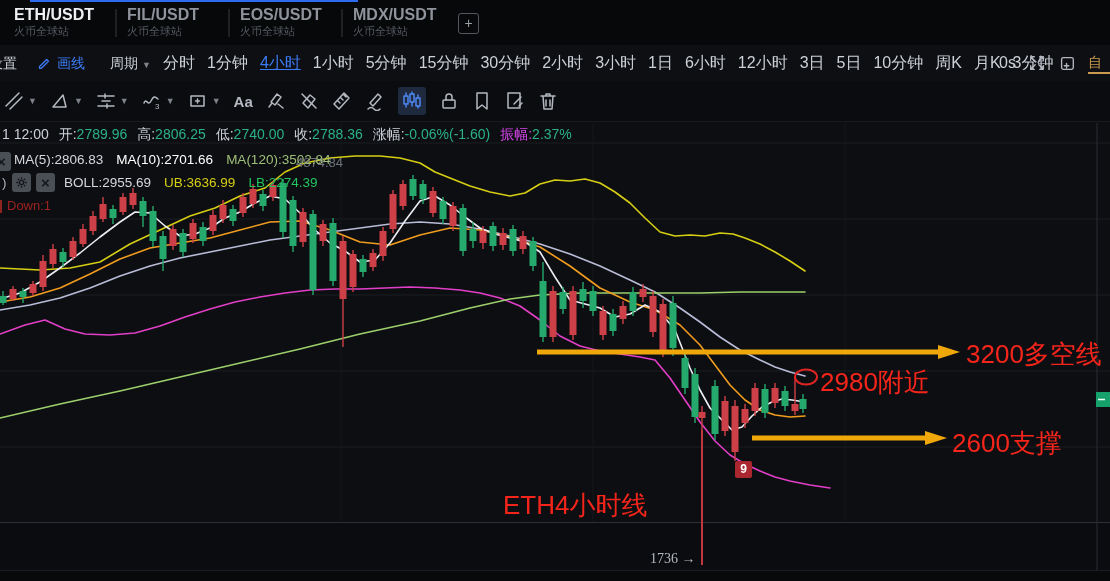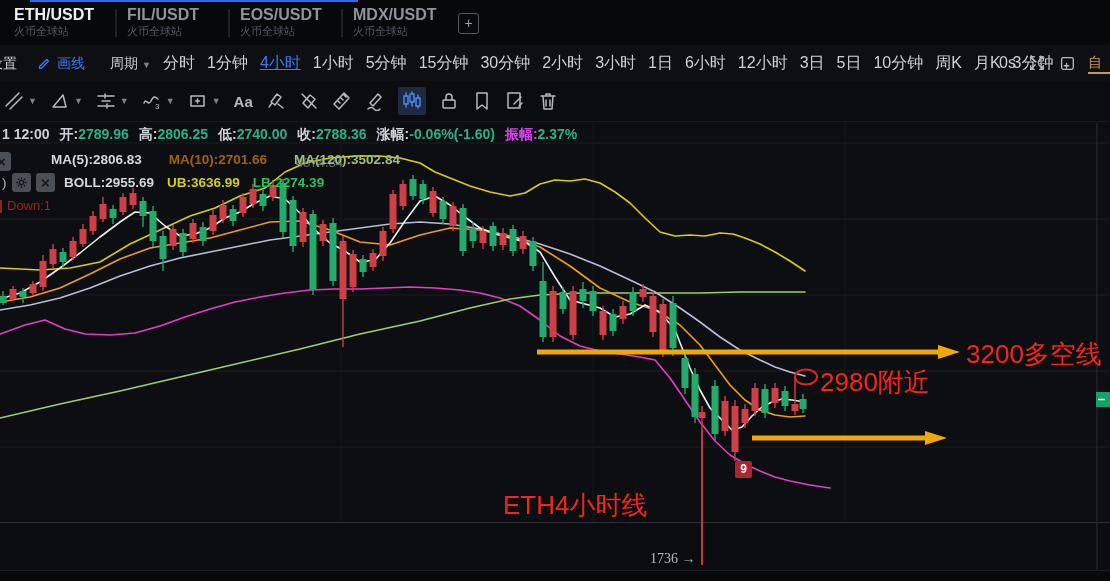--- a/index.html
+++ b/index.html
@@ -29,21 +29,21 @@
   
   #drawbar{position:absolute;left:0;top:81px;width:1110px;height:40px;background:#0b0c0f;border-bottom:1px solid #17191d;
            display:flex;align-items:center;gap:13px;padding-left:4px;}
   .dico{display:flex;align-items:center;cursor:pointer;}
   .dico svg{stroke:#b4b9c1;fill:none;stroke-width:1.5;stroke-linecap:round;stroke-linejoin:round;}
   .dico.active{background:#1f2a3f;border-radius:3px;padding:4px;}
   .dico.active svg{stroke:#4d86f0;}
   .dico .aa{color:#b4b9c1;font-size:15px;font-weight:bold;}
   
   .irow{position:absolute;display:flex;white-space:nowrap;font-size:13.5px;z-index:6;}
-  .irow span{display:inline-block;font-weight:bold;}
+  .irow span{display:inline-block;}
   
   .anno{position:absolute;color:#f5251b;font-size:26px;font-weight:500;white-space:nowrap;z-index:7;}
   #low-label{position:absolute;color:#b5bac2;font-size:14px;z-index:7;}
   #badge9{position:absolute;left:735px;top:461px;width:17px;height:17px;background:#ab2730;border-radius:2px;
           color:#fff;font-size:12px;font-weight:bold;text-align:center;line-height:17px;z-index:7;}
   #ghost-high{position:absolute;left:296px;top:155px;color:#6e737b;font-size:13px;z-index:5;}
   .iconbox{width:19px;height:19px;background:#4a4e55;border-radius:3px;display:inline-flex;align-items:center;justify-content:center;cursor:pointer;}
   .iconbox .x{color:#15171a;font-size:15px;font-weight:bold;line-height:19px;}
   #chart-svg{position:absolute;left:0;top:0;z-index:3;}
   #axis-area{position:absolute;left:0;top:522px;width:1110px;height:48px;background:#0b0c0f;border-top:1px solid #2c2f36;z-index:2;}
@@ -415,23 +415,23 @@
   <div class="irow" style="left:2px;top:126px;gap:10px;font-size:14px;" id="ohlc-row">
       <span style="color: rgb(204, 208, 216);">1 12:00</span>
       <span><span style="color: rgb(204, 208, 216);">开:</span><span style="color: rgb(43, 177, 135);">2789.96</span></span>
       <span><span style="color: rgb(204, 208, 216);">高:</span><span style="color: rgb(43, 177, 135);">2806.25</span></span>
       <span><span style="color: rgb(204, 208, 216);">低:</span><span style="color: rgb(43, 177, 135);">2740.00</span></span>
       <span><span style="color: rgb(204, 208, 216);">收:</span><span style="color: rgb(43, 177, 135);">2788.36</span></span>
       <span><span style="color: rgb(204, 208, 216);">涨幅:</span><span style="color: rgb(43, 177, 135);">-0.06%(-1.60)</span></span>
       <span><span style="color: #d946ef;">振幅:</span><span style="color: rgb(43, 177, 135);">2.37%</span></span>
     </div>
   <div id="ghost-high">4874.84</div>
-  <div class="irow" style="left:14px;top:152px;gap:27px;margin-left:37px;" id="ma-row">
+  <div class="irow" style="left:14px;top:152px;gap:13px;" id="ma-row">
       <span style="color: rgb(212, 215, 221);">MA(5):2806.83</span>
-      <span style="color: #a16207;">MA(10):2701.66</span>
+      <span style="color: #ffffff;">MA(10):2701.66</span>
       <span style="color: rgb(159, 191, 121); text-align: center;">MA(120):3502.84</span>
     </div>
   <div class="abs" style="left:-8px;top:152px;z-index:6;"><span class="iconbox">
         <span class="x">×</span>
       </span></div>
   <div class="abs" style="left:2px;top:175px;color:#aab0b8;font-size:13.5px;z-index:6;">)</div>
   <div class="abs" style="left:12px;top:173px;z-index:6;">
     <span class="iconbox">
       <svg width="13" height="13" viewBox="0 0 20 20" style="stroke:#15171a;fill:none;stroke-width:2;">
           <circle cx="10" cy="10" r="3.2"></circle>
@@ -447,17 +447,18 @@
   <div class="irow" style="left:64px;top:175px;gap:13px;" id="boll-row">
       <span style="color: rgb(212, 215, 221);">BOLL:2955.69</span>
       <span style="color: rgb(214, 206, 21);">UB:3636.99</span>
       <span style="color: #22c55e;">LB:2274.39</span>
     </div>
   <div class="abs" style="left:0px;top:200px;width:2px;height:13px;background:#8c231f;z-index:6;"></div>
   <div class="abs" style="left:7px;top:198px;color:#9c2320;font-size:13px;z-index:6;">Down:1</div>
 
   <div class="anno" style="left:966px;top:337px;">3200多空线</div>
   <div class="anno" style="left:820px;top:365px;">2980附近</div>
+  <div class="anno" style="left:952px;top:426px;">2600支撑</div>
   <div class="anno" style="left:503px;top:488px;text-align:right;">ETH4小时线</div>
   <div id="low-label" style="left:650px;top:551px;font-family:Liberation Serif, serif;">1736 →</div>
   <div id="badge9">9</div>
 
 </div>
 
 </body></html>

